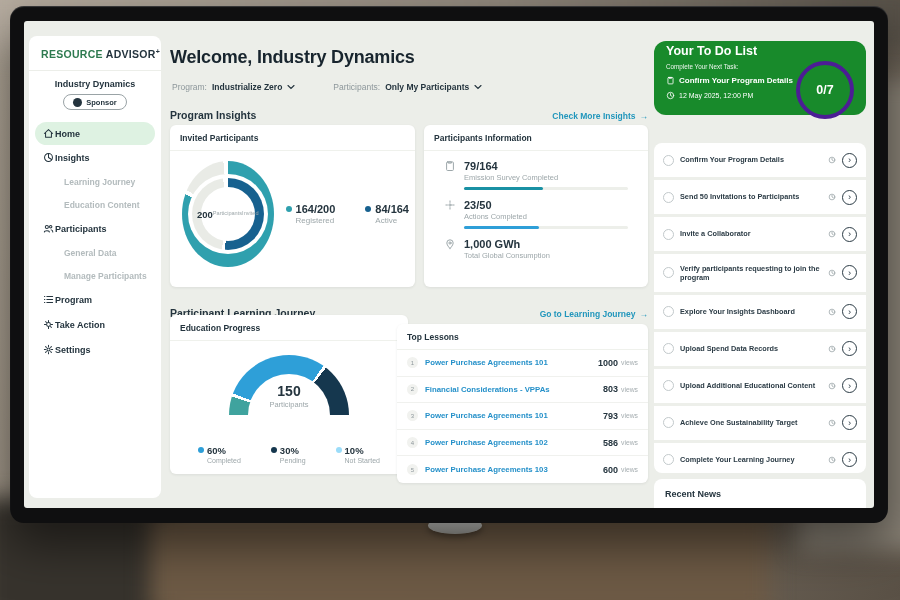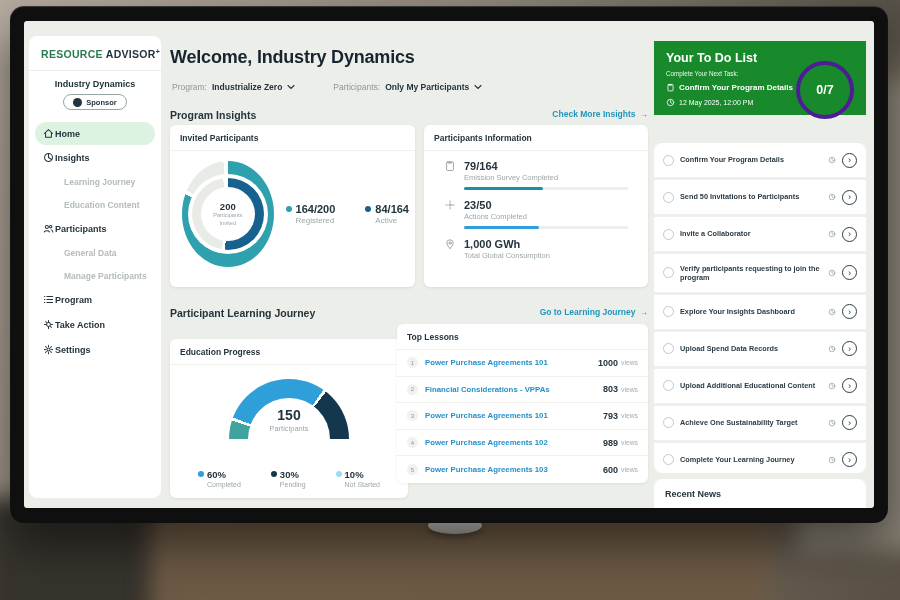--- a/index.html
+++ b/index.html
@@ -40,40 +40,40 @@
   .nav-item.active {background:#DEF2E2;border-radius:12px;margin:0 6px;height:23px;padding-left:8px;}
   .nav-sub {height:23px;padding-left:35px;display:flex;align-items:center;font-size:8.5px;font-weight:bold;color:#B3BBBD;}
   .nav svg {flex:0 0 auto;}
 
   
   .main-title {position:absolute;left:146px;top:26px;font-size:18px;font-weight:bold;color:#18252E;letter-spacing:-.2px;}
   .filters {position:absolute;left:148px;top:61px;display:flex;gap:38px;align-items:center;}
   .filter {display:flex;align-items:center;gap:5px;}
   .fl {font-size:8.5px;color:#8D979B;}
   .fv {font-size:8.5px;font-weight:bold;color:#24343E;}
-  .sec-row {position:absolute;left:146px;width:478px;display:flex;justify-content:space-between;align-items:flex-start;}
+  .sec-row {position:absolute;left:146px;width:478px;display:flex;justify-content:space-between;align-items:flex-end;}
   #sec1 {top:88px;} #sec2 {top:286px;}
   .sec-title {font-size:10.5px;font-weight:bold;color:#24343E;}
   .sec-link {font-size:8.5px;font-weight:bold;color:#2196BC;display:flex;gap:4px;align-items:center;cursor:pointer;}
 
   .card {position:absolute;background:#fff;border-radius:6px;box-shadow:0 1px 3px rgba(30,40,40,.08);}
   #card-invited {left:146px;top:104px;width:245px;height:162px;}
   #card-info    {left:400px;top:104px;width:224px;height:162px;}
-  #card-edu     {left:146px;top:318px;width:238px;height:159px;}
+  #card-edu     {left:146px;top:294px;width:238px;height:159px;}
   #card-lessons {left:373px;top:303px;width:251px;height:159px;}
   .card-title {padding:8px 10px 7px;font-size:8.5px;font-weight:bold;color:#24343E;border-bottom:1px solid #EFF1EC;}
 
   
   .inv-body {display:flex;align-items:center;gap:12px;padding:10px 6px 8px 12px;}
   .donut {width:106px;height:106px;border-radius:50%;display:grid;place-items:center;
     background:conic-gradient(#2FA0AE 0deg 295deg,#fff 295deg 300deg,#E9EBE6 300deg 355deg,#fff 355deg 360deg);}
   .donut-mid {width:80px;height:80px;border-radius:50%;background:#fff;display:grid;place-items:center;}
   .donut-inner {width:72px;height:72px;border-radius:50%;display:grid;place-items:center;
     background:conic-gradient(#17618F 0deg 185deg,#fff 185deg 190deg,#E9EBE6 190deg 352deg,#fff 352deg 360deg);}
-  .donut-hole {width:54px;height:54px;border-radius:50%;background:#fff;display:flex;flex-direction:column;
+  .donut-hole {width:54px;height:54px;border-radius:50%;background:#fff;display:flex;
     align-items:center;justify-content:center;text-align:left;}
   .dh-v {font-size:9.5px;font-weight:bold;color:#24343E;}
   .dh-l {font-size:5.6px;color:#9DA7AA;line-height:1.3;}
   .legend {display:flex;flex-direction:row;gap:30px;}
   .leg-item {position:relative;padding-left:10px;}
   .leg-dot {position:absolute;left:0;top:3px;width:6px;height:6px;border-radius:50%;}
   .leg-val {font-size:11px;font-weight:bold;color:#24343E;}
   .leg-lab {font-size:8px;color:#9DA7AA;margin-top:1px;}
 
   
@@ -102,21 +102,21 @@
   .lesson {display:flex;align-items:center;padding:0 10px;height:26.6px;border-bottom:1px solid #F0F1EE;cursor:pointer;}
   .lesson:last-child {border-bottom:none;}
   .rank {width:11px;height:11px;border-radius:50%;background:#F1F2EF;color:#8D979B;font-size:6px;
     display:grid;place-items:center;flex:0 0 auto;}
   .lt {flex:1;margin-left:7px;font-size:7.8px;font-weight:bold;color:#2490C9;}
   .lv {font-size:9px;font-weight:bold;color:#24343E;}
   .lvs {font-size:6.8px;color:#A6AEB1;margin-left:3px;}
 
   
   #todo-green {position:absolute;left:630px;top:20px;width:212px;height:74px;background:#188A2B;
-    border-radius:0;padding:10px 12px;color:#fff;}
+    border-radius:12px;padding:3px 12px;color:#fff;}
   .tg-title {font-size:12.5px;font-weight:bold;}
   .tg-sub {font-size:6.3px;margin-top:5px;opacity:.92;}
   .tg-task {display:flex;gap:4px;align-items:center;margin-top:6px;font-size:8px;font-weight:bold;max-width:132px;}
   .tg-time {display:flex;gap:4px;align-items:center;margin-top:6px;font-size:7px;}
   .tg-ring {position:absolute;right:12px;top:20px;width:58px;height:58px;border-radius:50%;
     border:4px solid #4c1d95;display:grid;place-items:center;font-size:12.5px;font-weight:bold;color:#fff;}
 
   #todo-list {position:absolute;left:630px;top:122px;width:212px;height:330px;background:#fff;
     border-radius:8px;overflow:hidden;}
   .task {display:flex;align-items:center;gap:6px;padding:9.5px 9px;border-bottom:3px solid #EDEFEA;cursor:pointer;}
@@ -360,21 +360,21 @@
     </div>
     <div class="lesson">
       <span class="rank">3</span>
       <span class="lt">Power Purchase Agreements 101</span>
       <span class="lv">793</span>
       <span class="lvs">views</span>
     </div>
     <div class="lesson">
       <span class="rank">4</span>
       <span class="lt">Power Purchase Agreements 102</span>
-      <span class="lv">989</span>
+      <span class="lv">586</span>
       <span class="lvs">views</span>
     </div>
     <div class="lesson">
       <span class="rank">5</span>
       <span class="lt">Power Purchase Agreements 103</span>
       <span class="lv">600</span>
       <span class="lvs">views</span>
     </div>
   </div>
 

